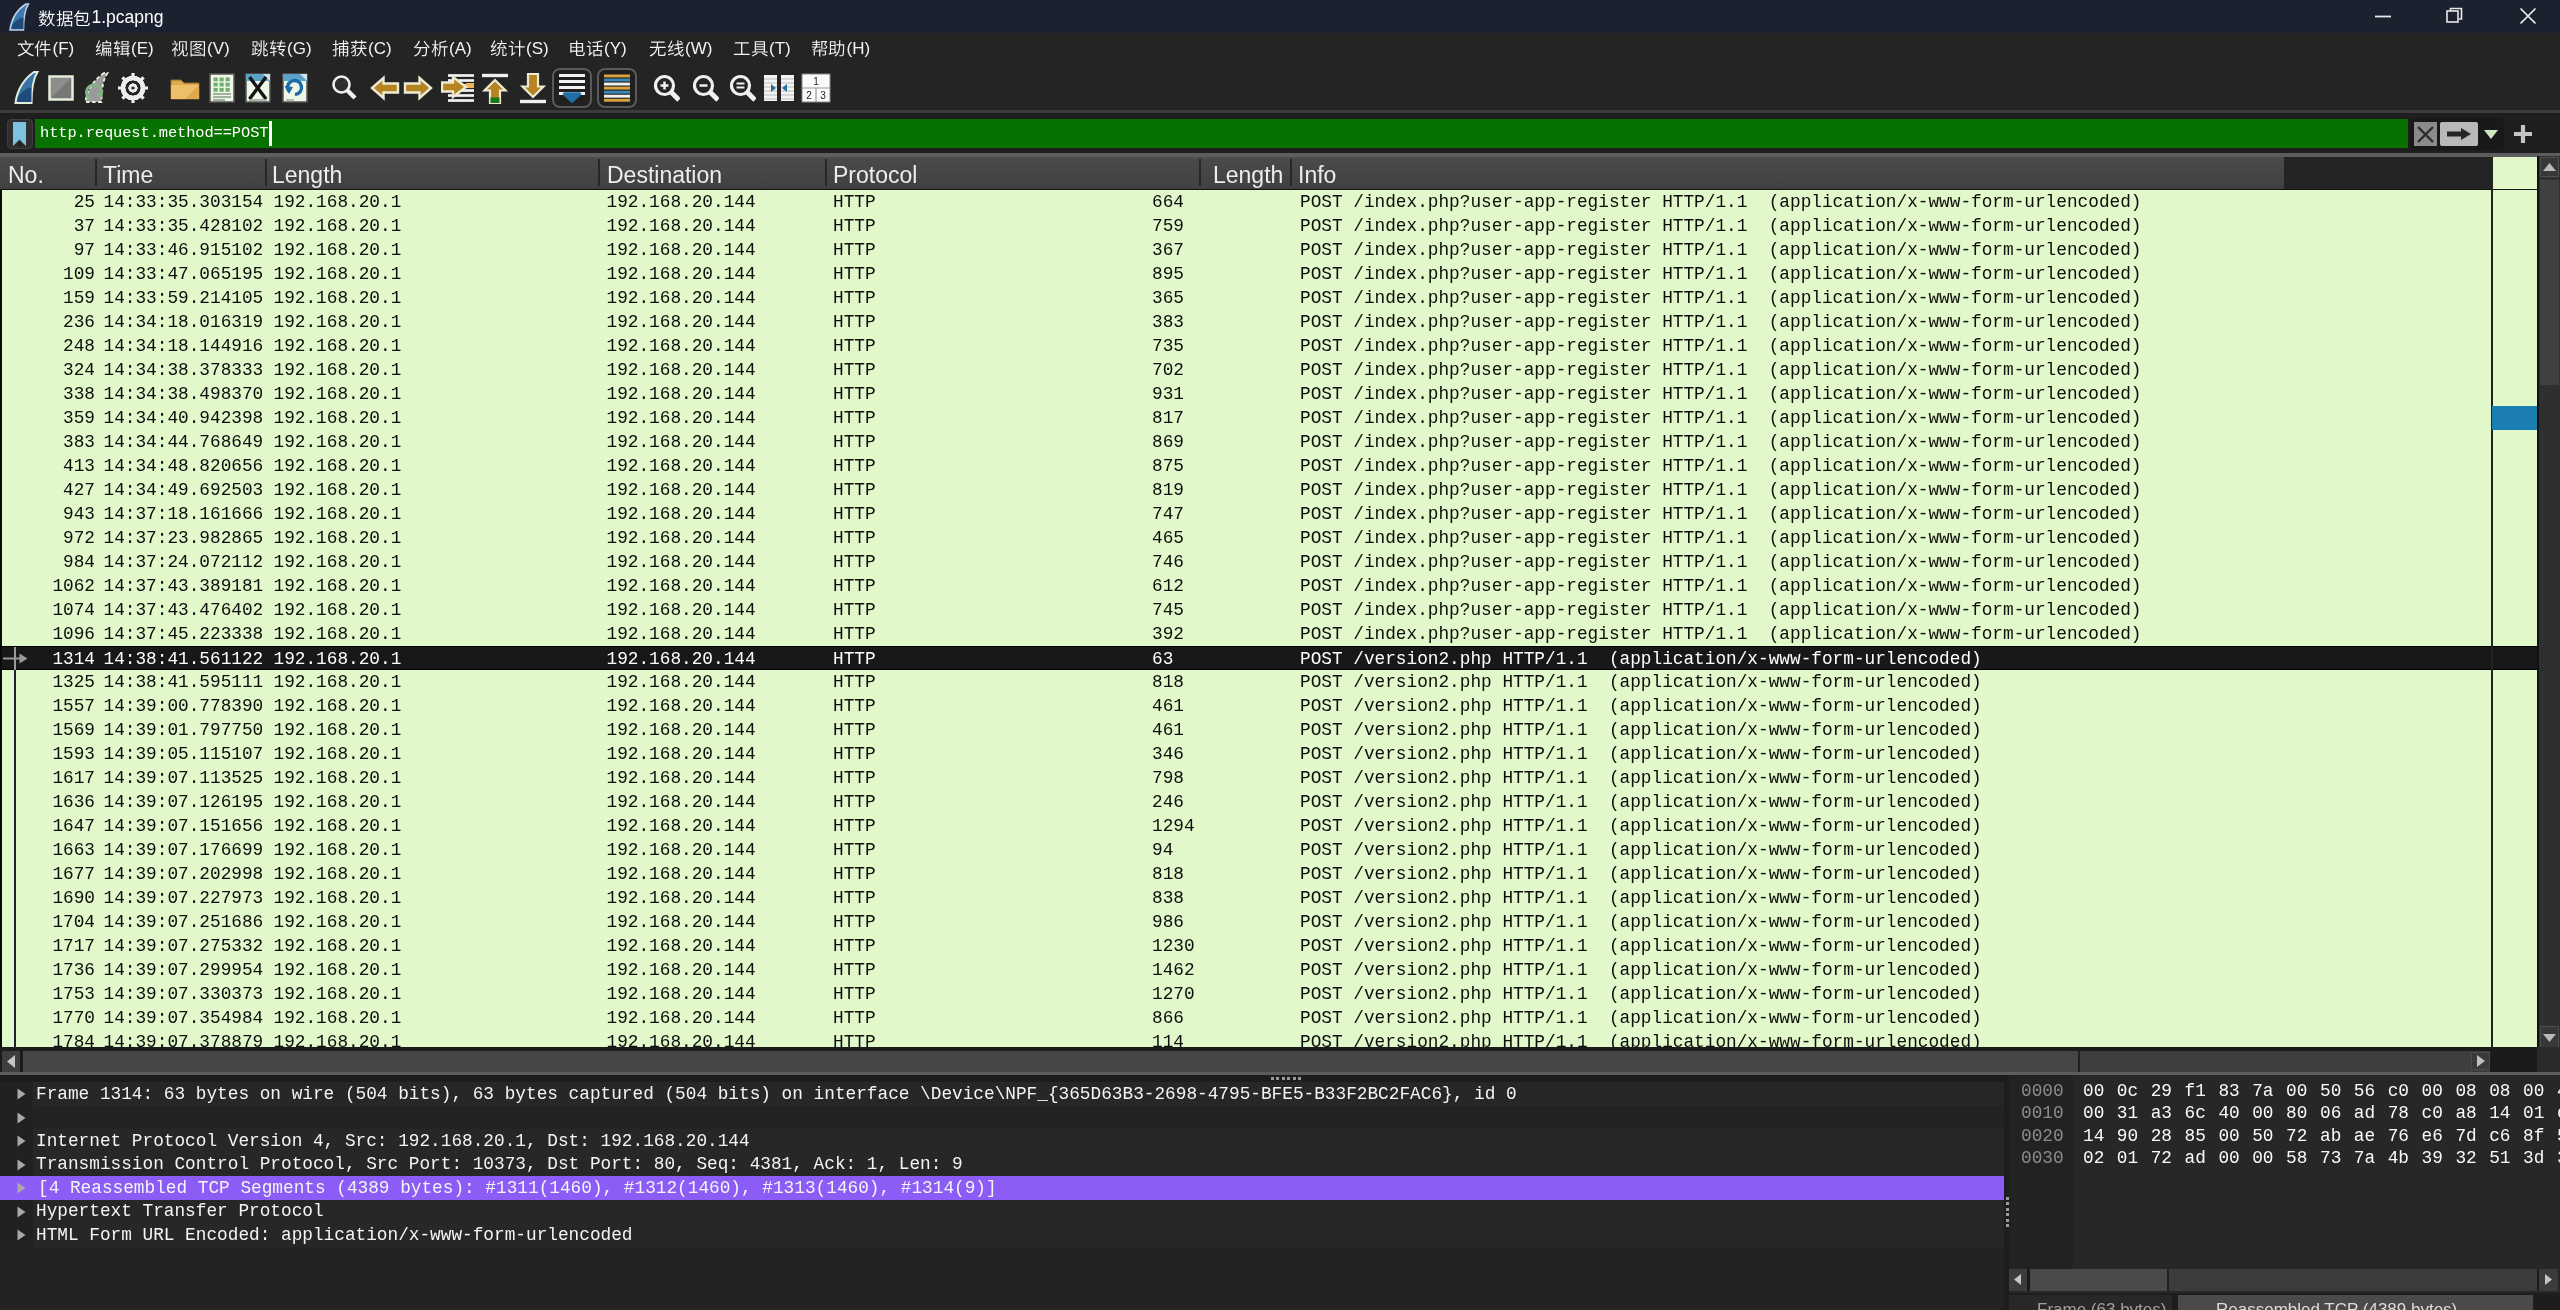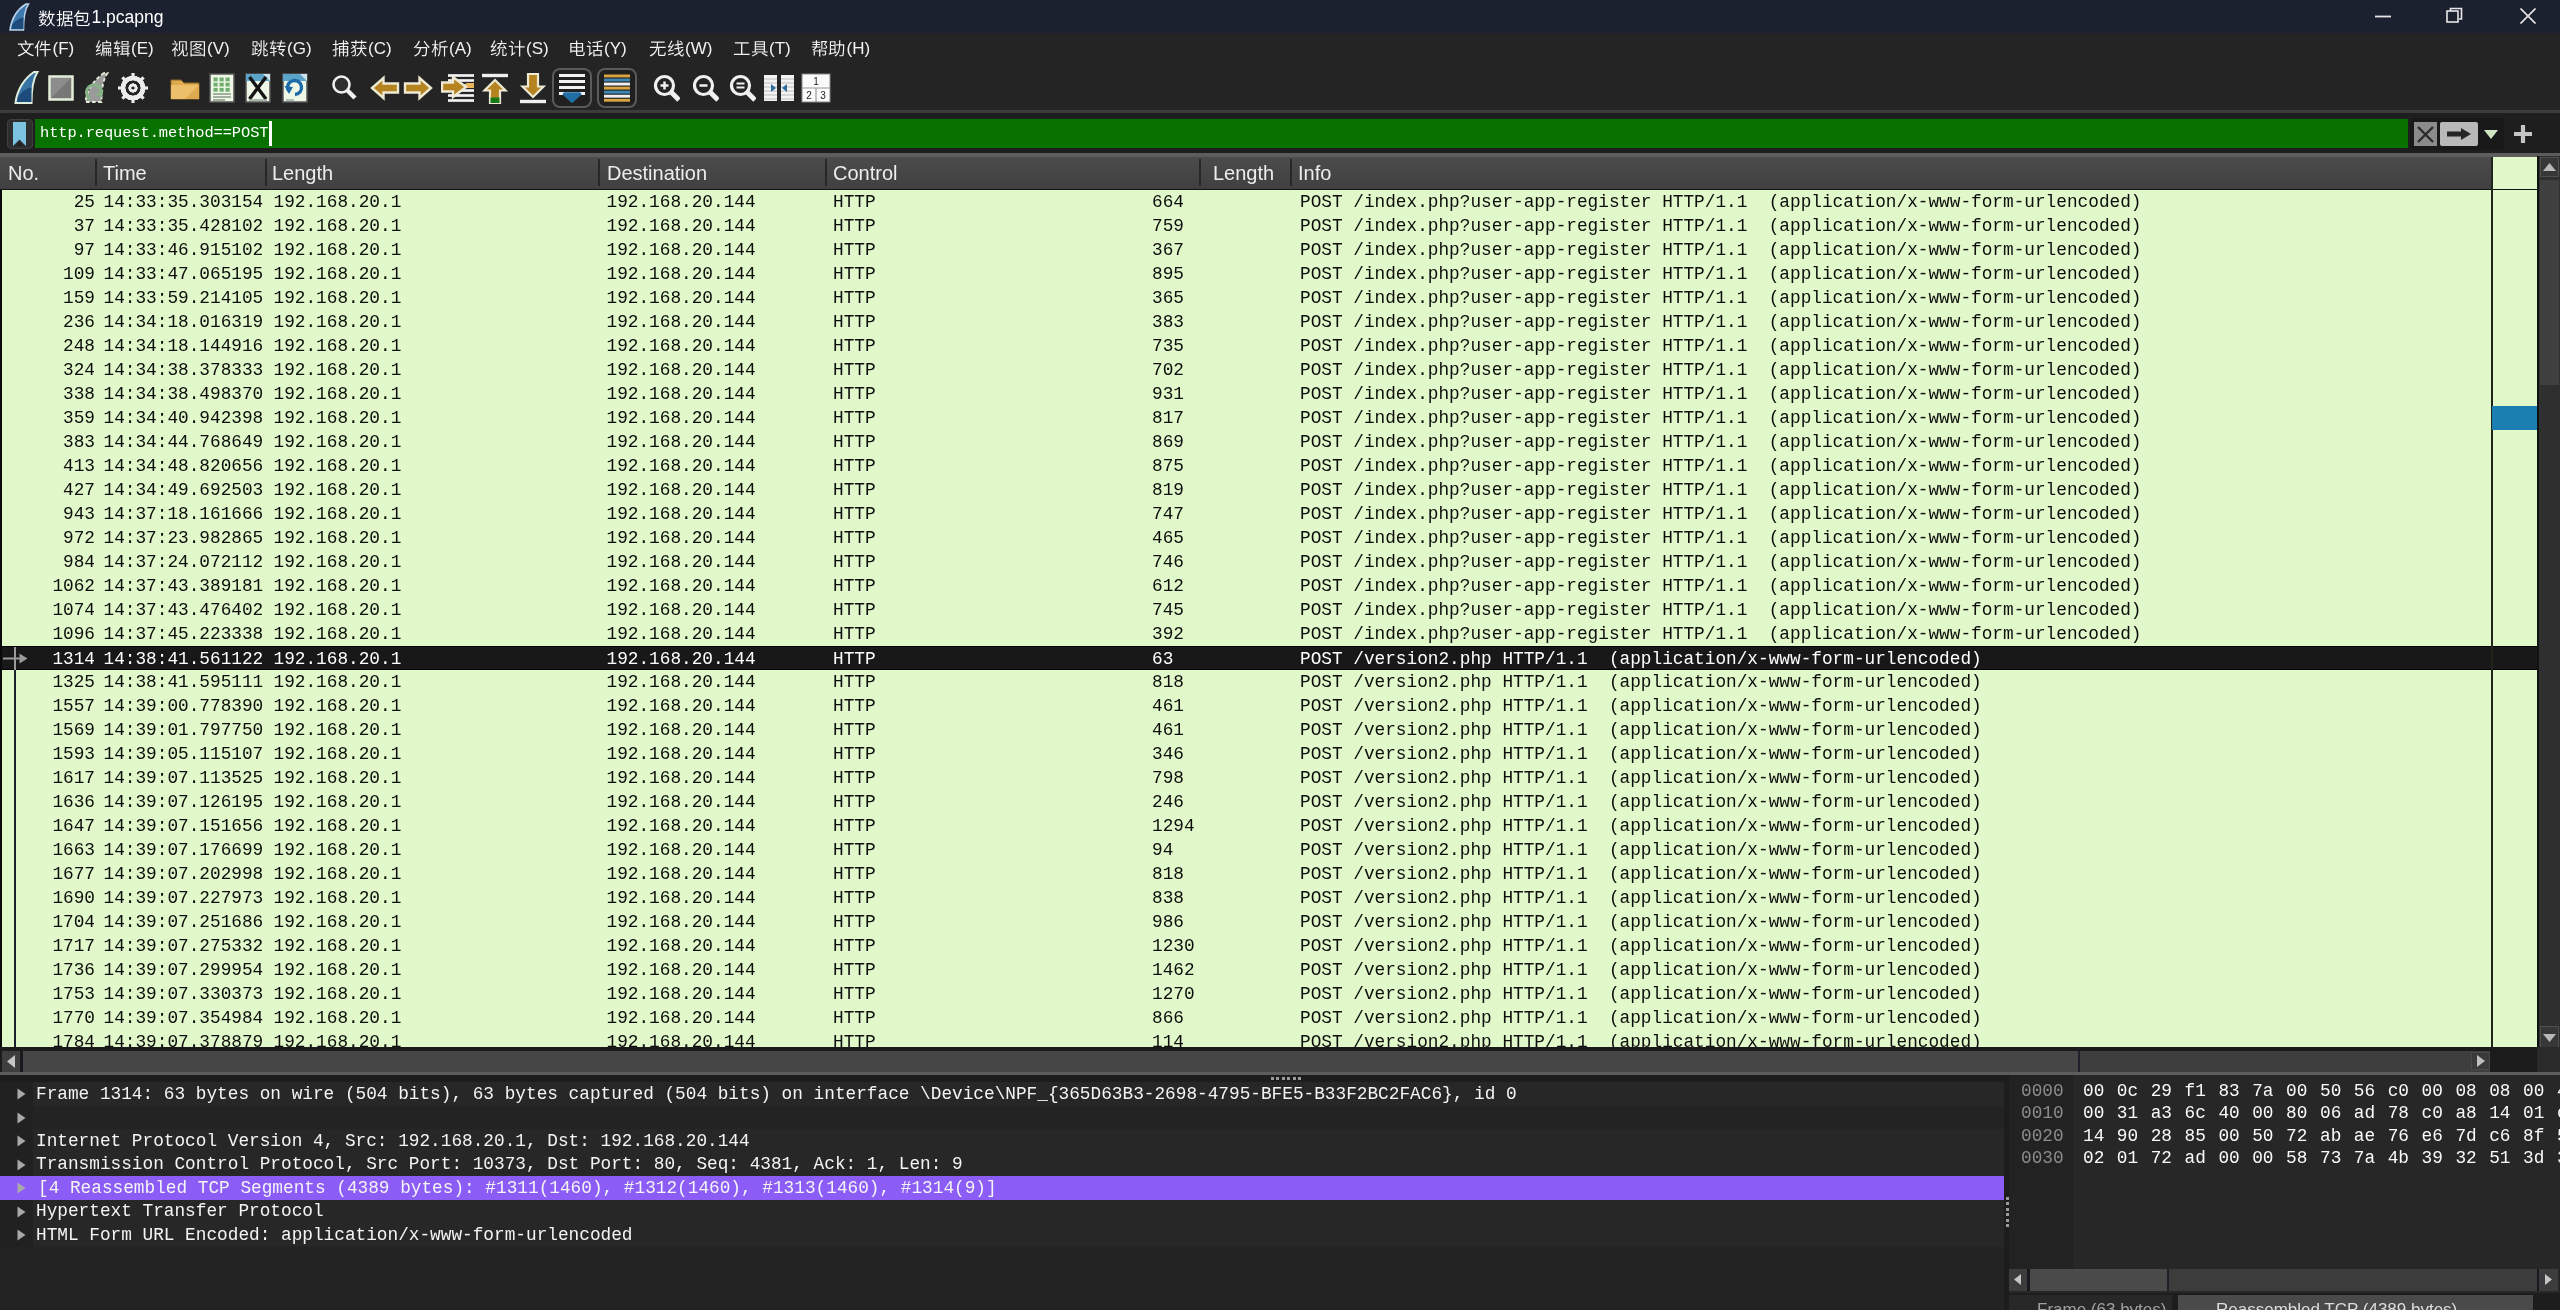--- a/index.html
+++ b/index.html
@@ -15,21 +15,21 @@
 #tbar{left:0;top:65px;width:2560px;height:45px;background:#242424}
 #sep1{left:0;top:110px;width:2560px;height:3px;background:#3c3c3c}
 
 #fbar{left:0;top:113px;width:2560px;height:40px;background:#1e1e1e}
 #bookmark{left:7px;top:119px;width:26px;height:30px;background:#2e2e2e;border:1px solid #3f3f3f;border-radius:4px}
 #ffield{left:35px;top:119px;width:2373px;height:29px;background:#087200}
 #ftext{left:40px;top:124px;font-family:"Liberation Mono",monospace;font-size:15.4px;letter-spacing:-0.1px;color:#fff}
 #caret{left:269px;top:121px;width:2.5px;height:25px;background:#fff}
 #sep2{left:0;top:152.5px;width:2560px;height:4px;background:#5d5d5d}
 
-#hdr{left:0;top:157px;width:2492px;height:31.5px;background:linear-gradient(#4b4b4b,#404040);color:#ededed;font-size:20px}
+#hdr{left:0;top:157px;width:2284px;height:31.5px;background:linear-gradient(#4b4b4b,#404040);color:#ededed;font-size:23px}
 #hdr span{position:absolute;top:4.5px}
 #hdr i{position:absolute;top:2px;width:2px;height:27px;background:#272727;font-style:normal}
 #hdrg{left:2492px;top:157px;width:45px;height:31.5px;background:#e1f8ca}
 #hdrline{left:0;top:188.5px;width:2537px;height:1.5px;background:#141414}
 
 #list{left:0;top:190px;width:2537px;height:857px;background:#e1f8ca;overflow:hidden;border-left:2.5px solid #0a0a0a}
 .row{position:relative;width:2537px;height:24px;color:#0d0d0c}
 .row span{position:absolute;top:2px}
 .row.sel{background:#181818;color:#fff;border-top:1.5px solid #010101;border-bottom:1.5px solid #010101}
 .c1{left:0;width:93px;text-align:right}
@@ -383,21 +383,21 @@
     </svg>
     <svg class="abs" style="left:2514px;top:125px" width="18" height="18" viewBox="0 0 18 18">
       <path d="M6.9 0 h4.2 v6.9 H18 v4.2 H11.1 V18 H6.9 V11.1 H0 V6.9 h6.9 Z" fill="#c4c4c4"></path>
     </svg>
     <div class="abs" id="sep2"></div>
     <div class="abs" id="hdr">
       <span style="left:8px">No.</span>
       <span style="left:103px">Time</span>
       <span style="left:272px">Length</span>
       <span style="left:607px">Destination</span>
-      <span style="left:833px">Control</span>
+      <span style="left:833px">Protocol</span>
       <span style="left:1213px">Length</span>
       <span style="left:1298px">Info</span>
       <i style="left:95px"></i>
       <i style="left:265px"></i>
       <i style="left:598px"></i>
       <i style="left:825px"></i>
       <i style="left:1199px"></i>
       <i style="left:1290px"></i>
     </div>
     <div class="abs" id="hdrg"></div>

